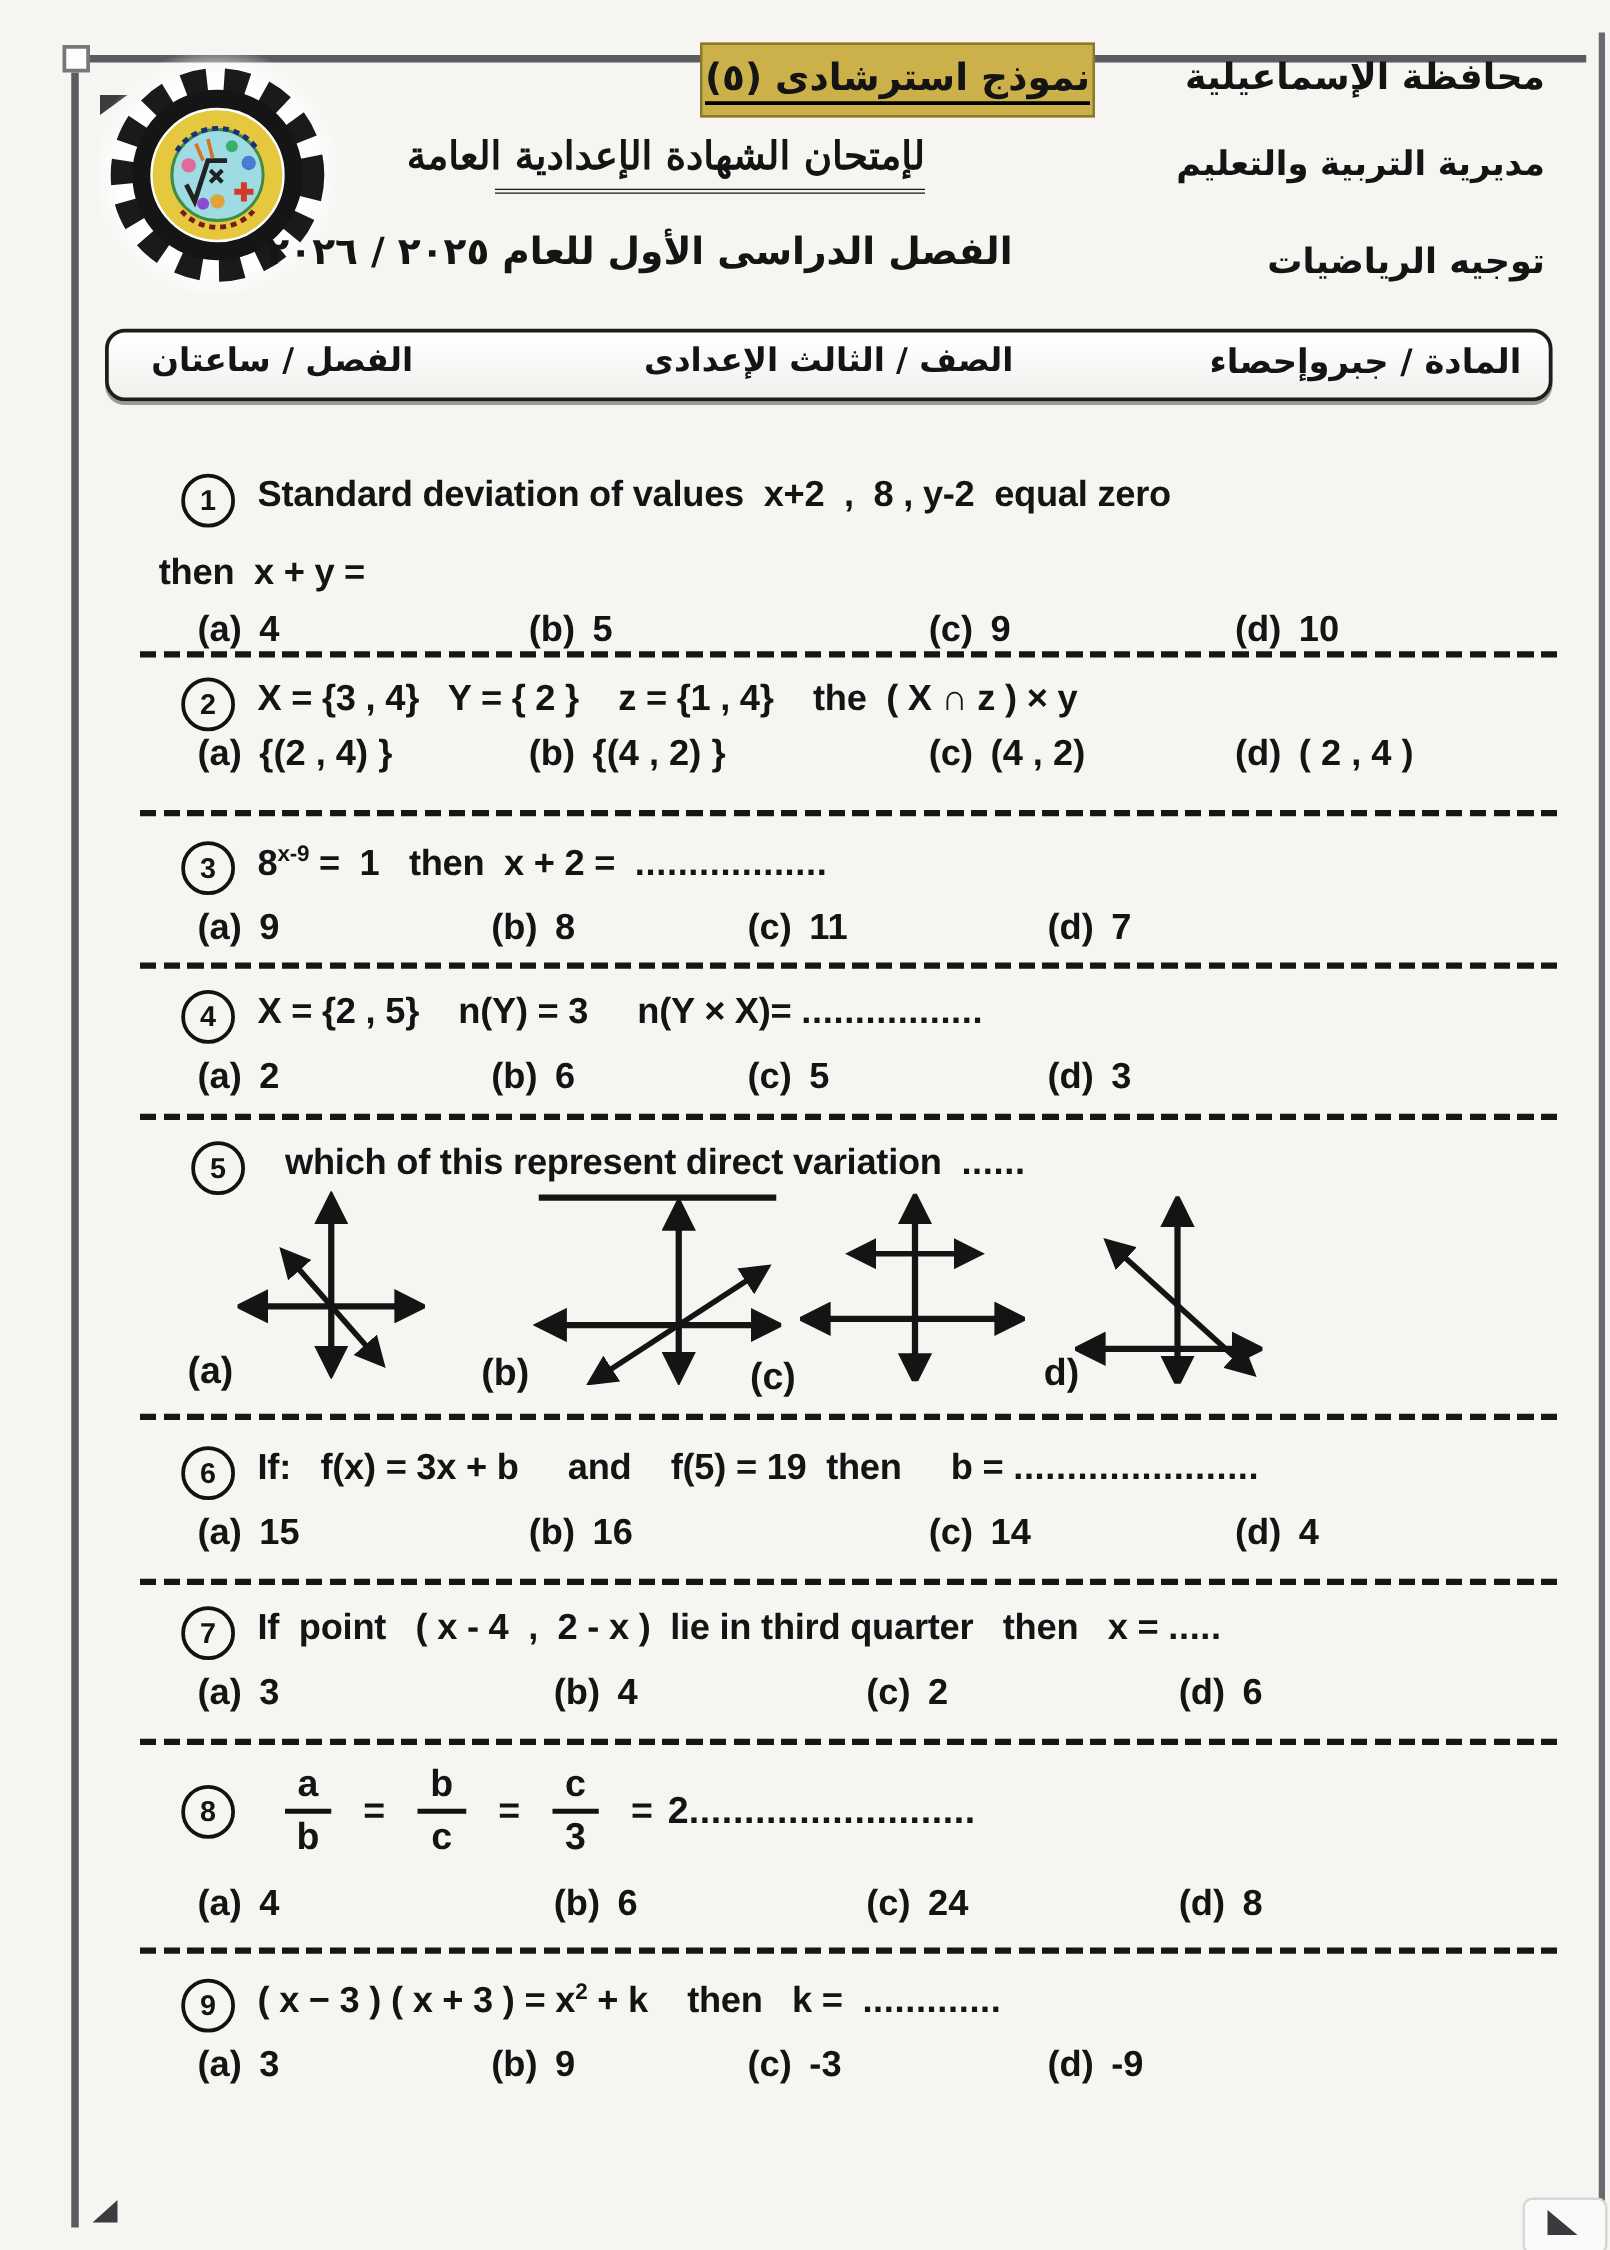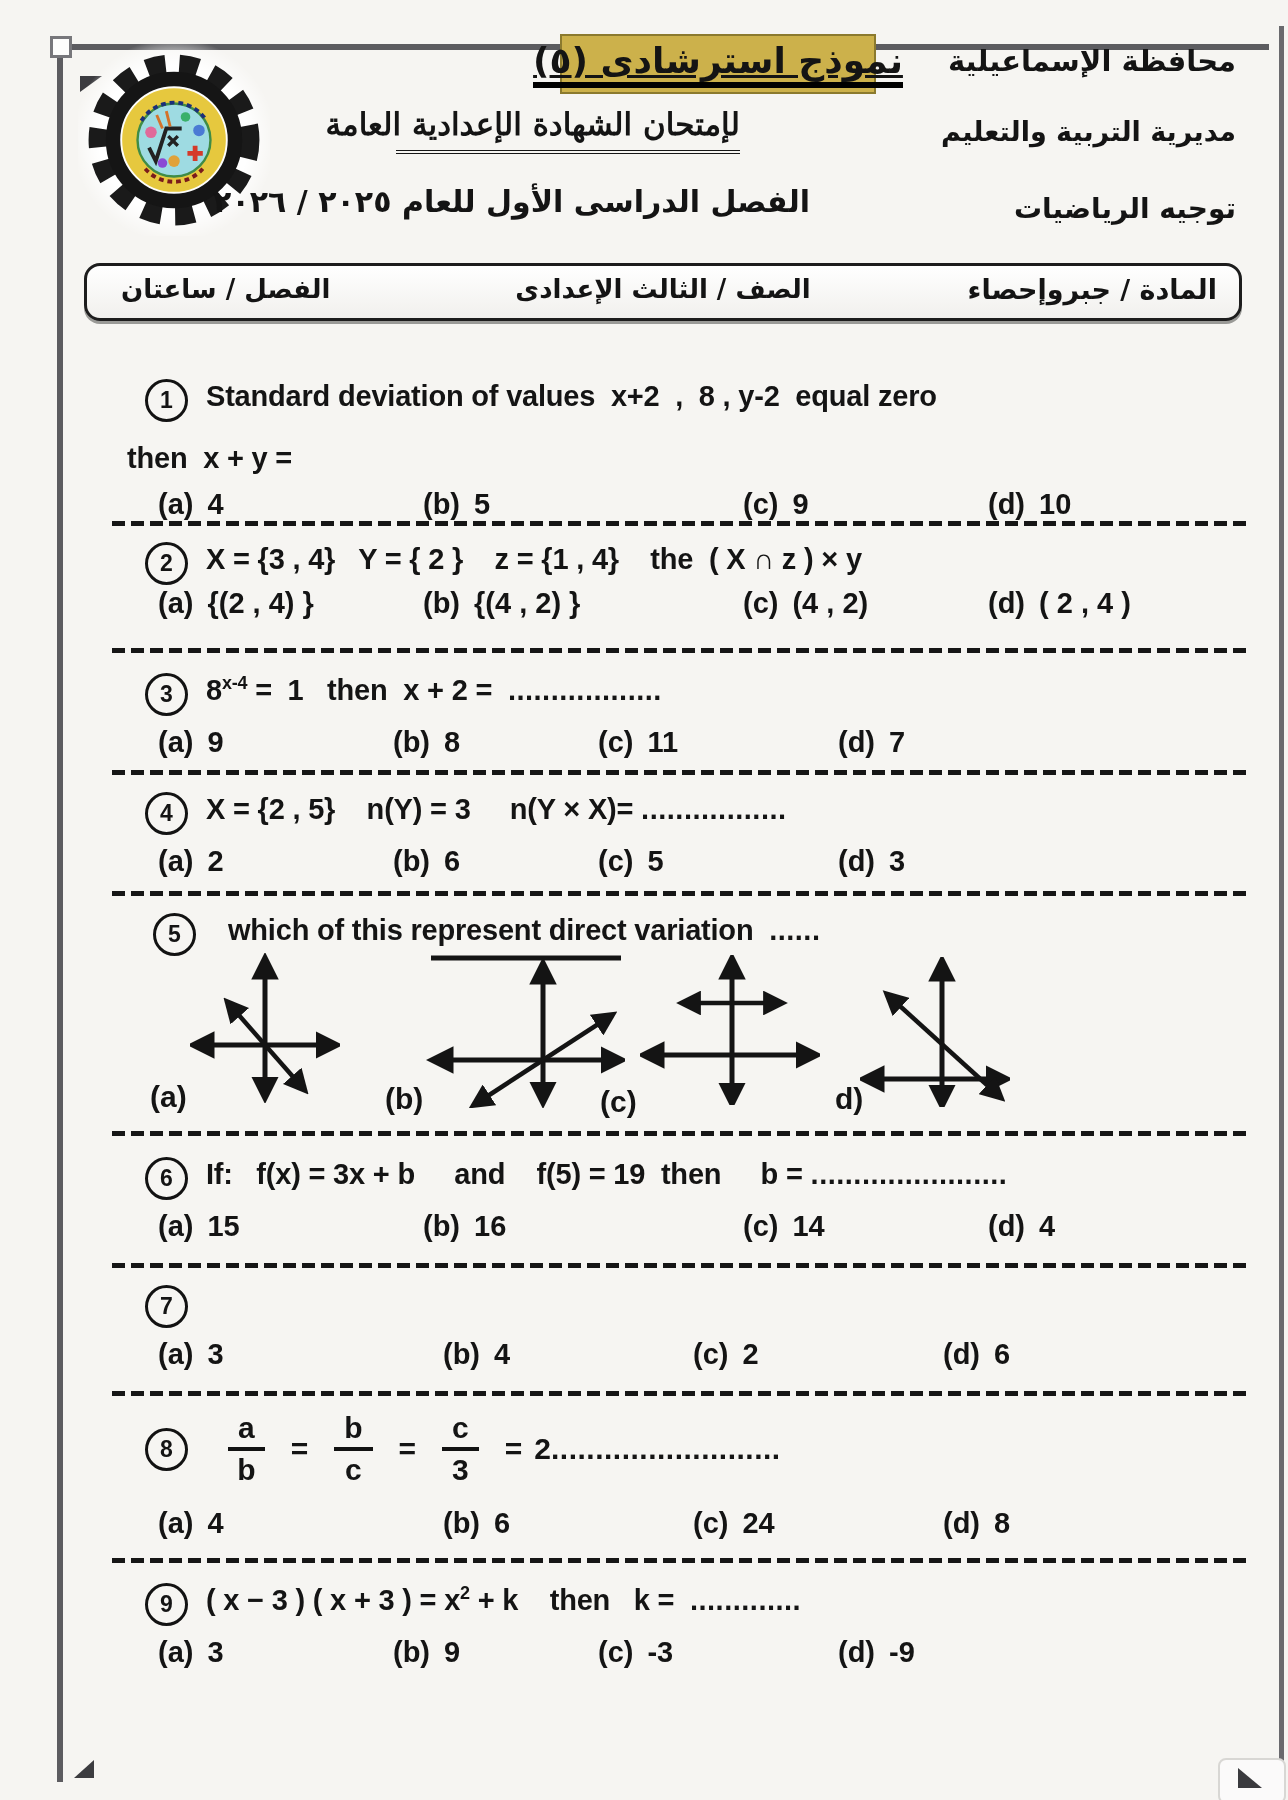--- a/index.html
+++ b/index.html
@@ -25,22 +25,22 @@
     background:radial-gradient(circle at 50% 50%, #ffffff 0 55%, rgba(255,255,255,0) 75%);}
   .hdr-line{position:absolute;right:52px;text-align:center;font-weight:700;
     font-family:"DejaVu Sans", sans-serif;white-space:nowrap;}
   .hdr-1{top:44px;font-size:29px;}
   .hdr-2{top:116px;font-size:27px;}
   .hdr-3{top:192px;font-size:28px;}
 
   .badge{position:absolute;left:560px;top:34px;width:312px;height:56px;
     background:#ccb14b;border:2px solid #8b7a2e;
     display:flex;align-items:center;justify-content:center;}
-  .badge span{font-family:"DejaVu Sans", sans-serif;font-size:36px;font-weight:800;
-    border-bottom:6px solid #000000;padding-bottom:1px;white-space:nowrap;text-decoration:underline;}
+  .badge span{font-family:"DejaVu Sans", sans-serif;font-size:30px;font-weight:800;
+    border-bottom:3px solid #000000;padding-bottom:1px;white-space:nowrap;}
   .exam-title{position:absolute;left:396px;top:106px;width:344px;text-align:center;
     font-family:"DejaVu Serif", serif;font-size:31px;font-weight:900;letter-spacing:-1px;
     border-bottom:4px double #171717;padding-bottom:8px;white-space:nowrap;}
   .term-line{position:absolute;left:300px;top:184px;width:510px;text-align:center;
     font-family:"DejaVu Sans", sans-serif;font-size:30px;font-weight:800;white-space:nowrap;}
 
   .info-bar{position:absolute;left:84px;top:263px;width:1152px;height:52px;
     border:3px solid #1d1d1d;border-radius:16px;
     background:linear-gradient(180deg,#ffffff 0%,#f1f0ed 100%);
     box-shadow:0 3px 0 #9a9a97;}
@@ -168,21 +168,21 @@
       <span class="opt"><b class="olabel">(b)</b><span>{(4 , 2) }</span></span>
       <span class="opt"><b class="olabel">(c)</b><span>(4 , 2)</span></span>
       <span class="opt"><b class="olabel">(d)</b><span>( 2 , 4 )</span></span>
     </div>
   </div>
   <div class="sep" style="top:648px"></div>
 
   <div class="q" style="top:672px">
     <div class="qline">
       <span class="qnum">3</span>
-      <span class="qtext"><span>8</span><sup>x-4</sup><span> =  1   then  x + 2 =  </span><span class="dots">..................</span></span>
+      <span class="qtext"><span>8</span><sup>x-9</sup><span> =  1   then  x + 2 =  </span><span class="dots">..................</span></span>
     </div>
     <div class="opts opts-narrow">
       <span class="opt"><b class="olabel">(a)</b><span>9</span></span>
       <span class="opt"><b class="olabel">(b)</b><span>8</span></span>
       <span class="opt"><b class="olabel">(c)</b><span>11</span></span>
       <span class="opt"><b class="olabel">(d)</b><span>7</span></span>
     </div>
   </div>
   <div class="sep" style="top:770px"></div>
 
@@ -268,20 +268,21 @@
       <span class="opt"><b class="olabel">(b)</b><span>16</span></span>
       <span class="opt"><b class="olabel">(c)</b><span>14</span></span>
       <span class="opt"><b class="olabel">(d)</b><span>4</span></span>
     </div>
   </div>
   <div class="sep" style="top:1263px"></div>
 
   <div class="q" style="top:1284px">
     <div class="qline">
       <span class="qnum">7</span>
+      <span class="qtext"><span>If  point   ( x - 4  ,  2 - x )  lie in third quarter   then   x = </span><span class="dots">.....</span></span>
     </div>
     <div class="opts opts-mid">
       <span class="opt"><b class="olabel">(a)</b><span>3</span></span>
       <span class="opt"><b class="olabel">(b)</b><span>4</span></span>
       <span class="opt"><b class="olabel">(c)</b><span>2</span></span>
       <span class="opt"><b class="olabel">(d)</b><span>6</span></span>
     </div>
   </div>
   <div class="sep" style="top:1391px"></div>
 

